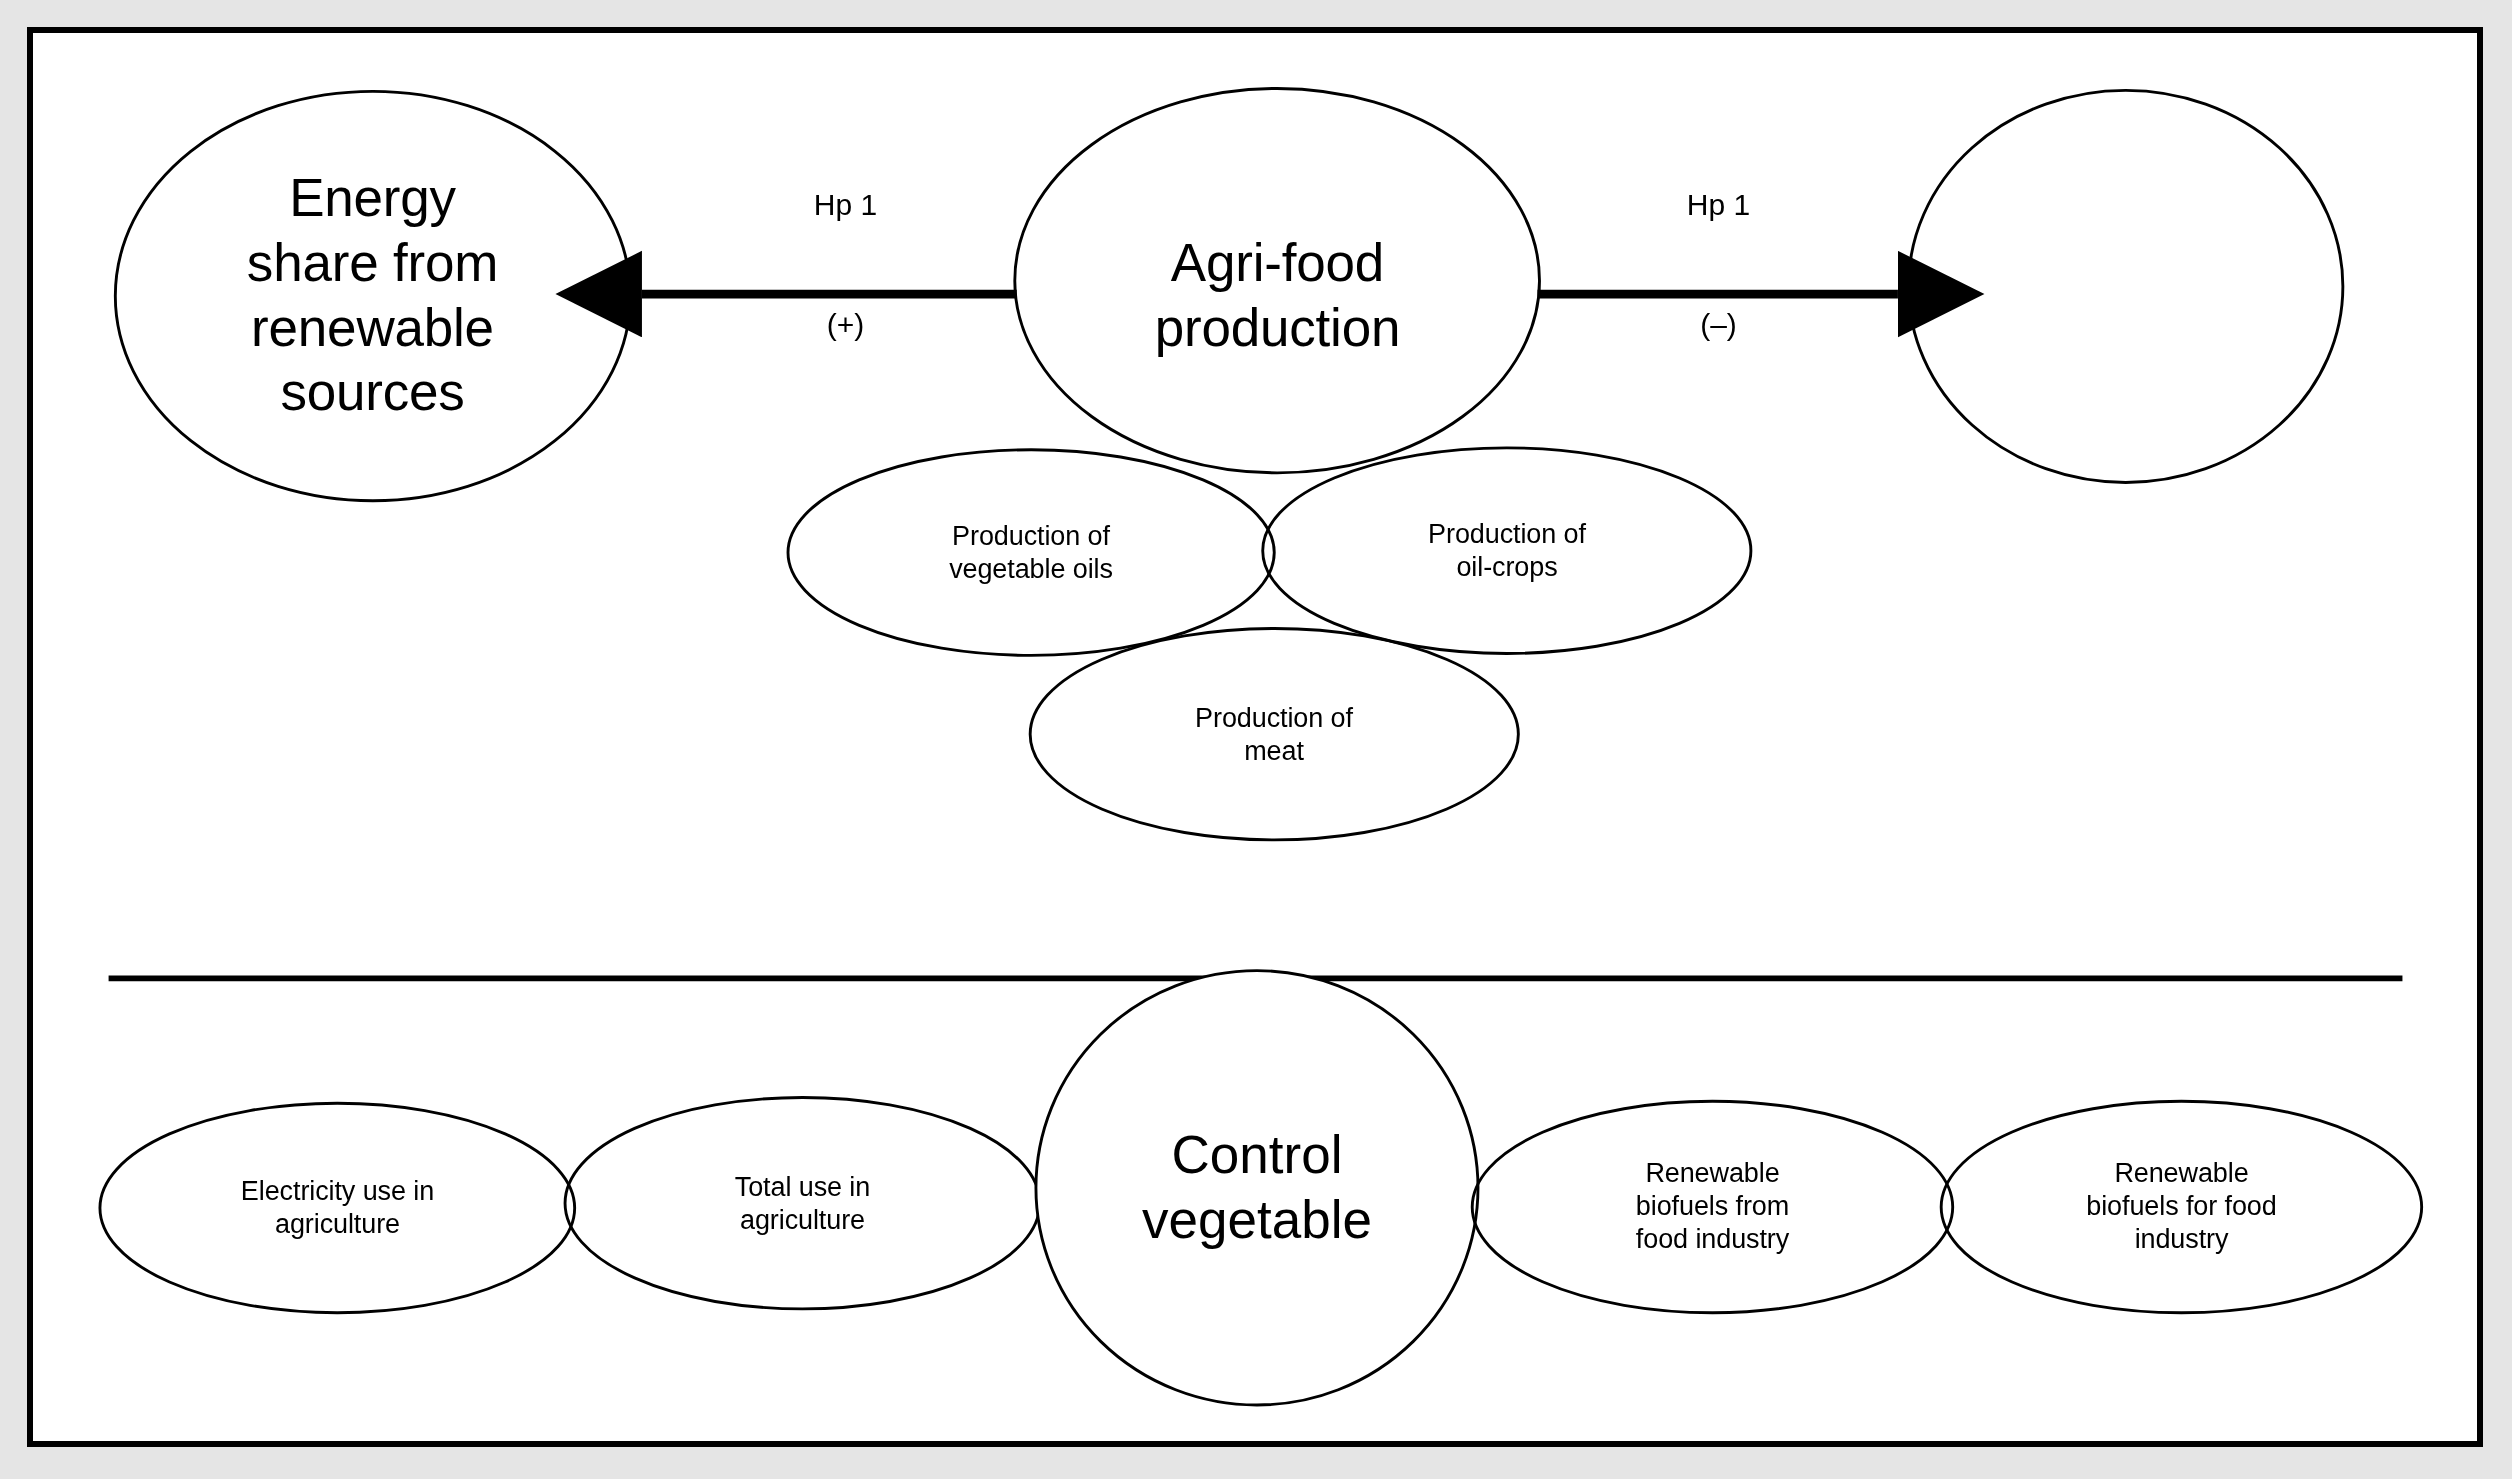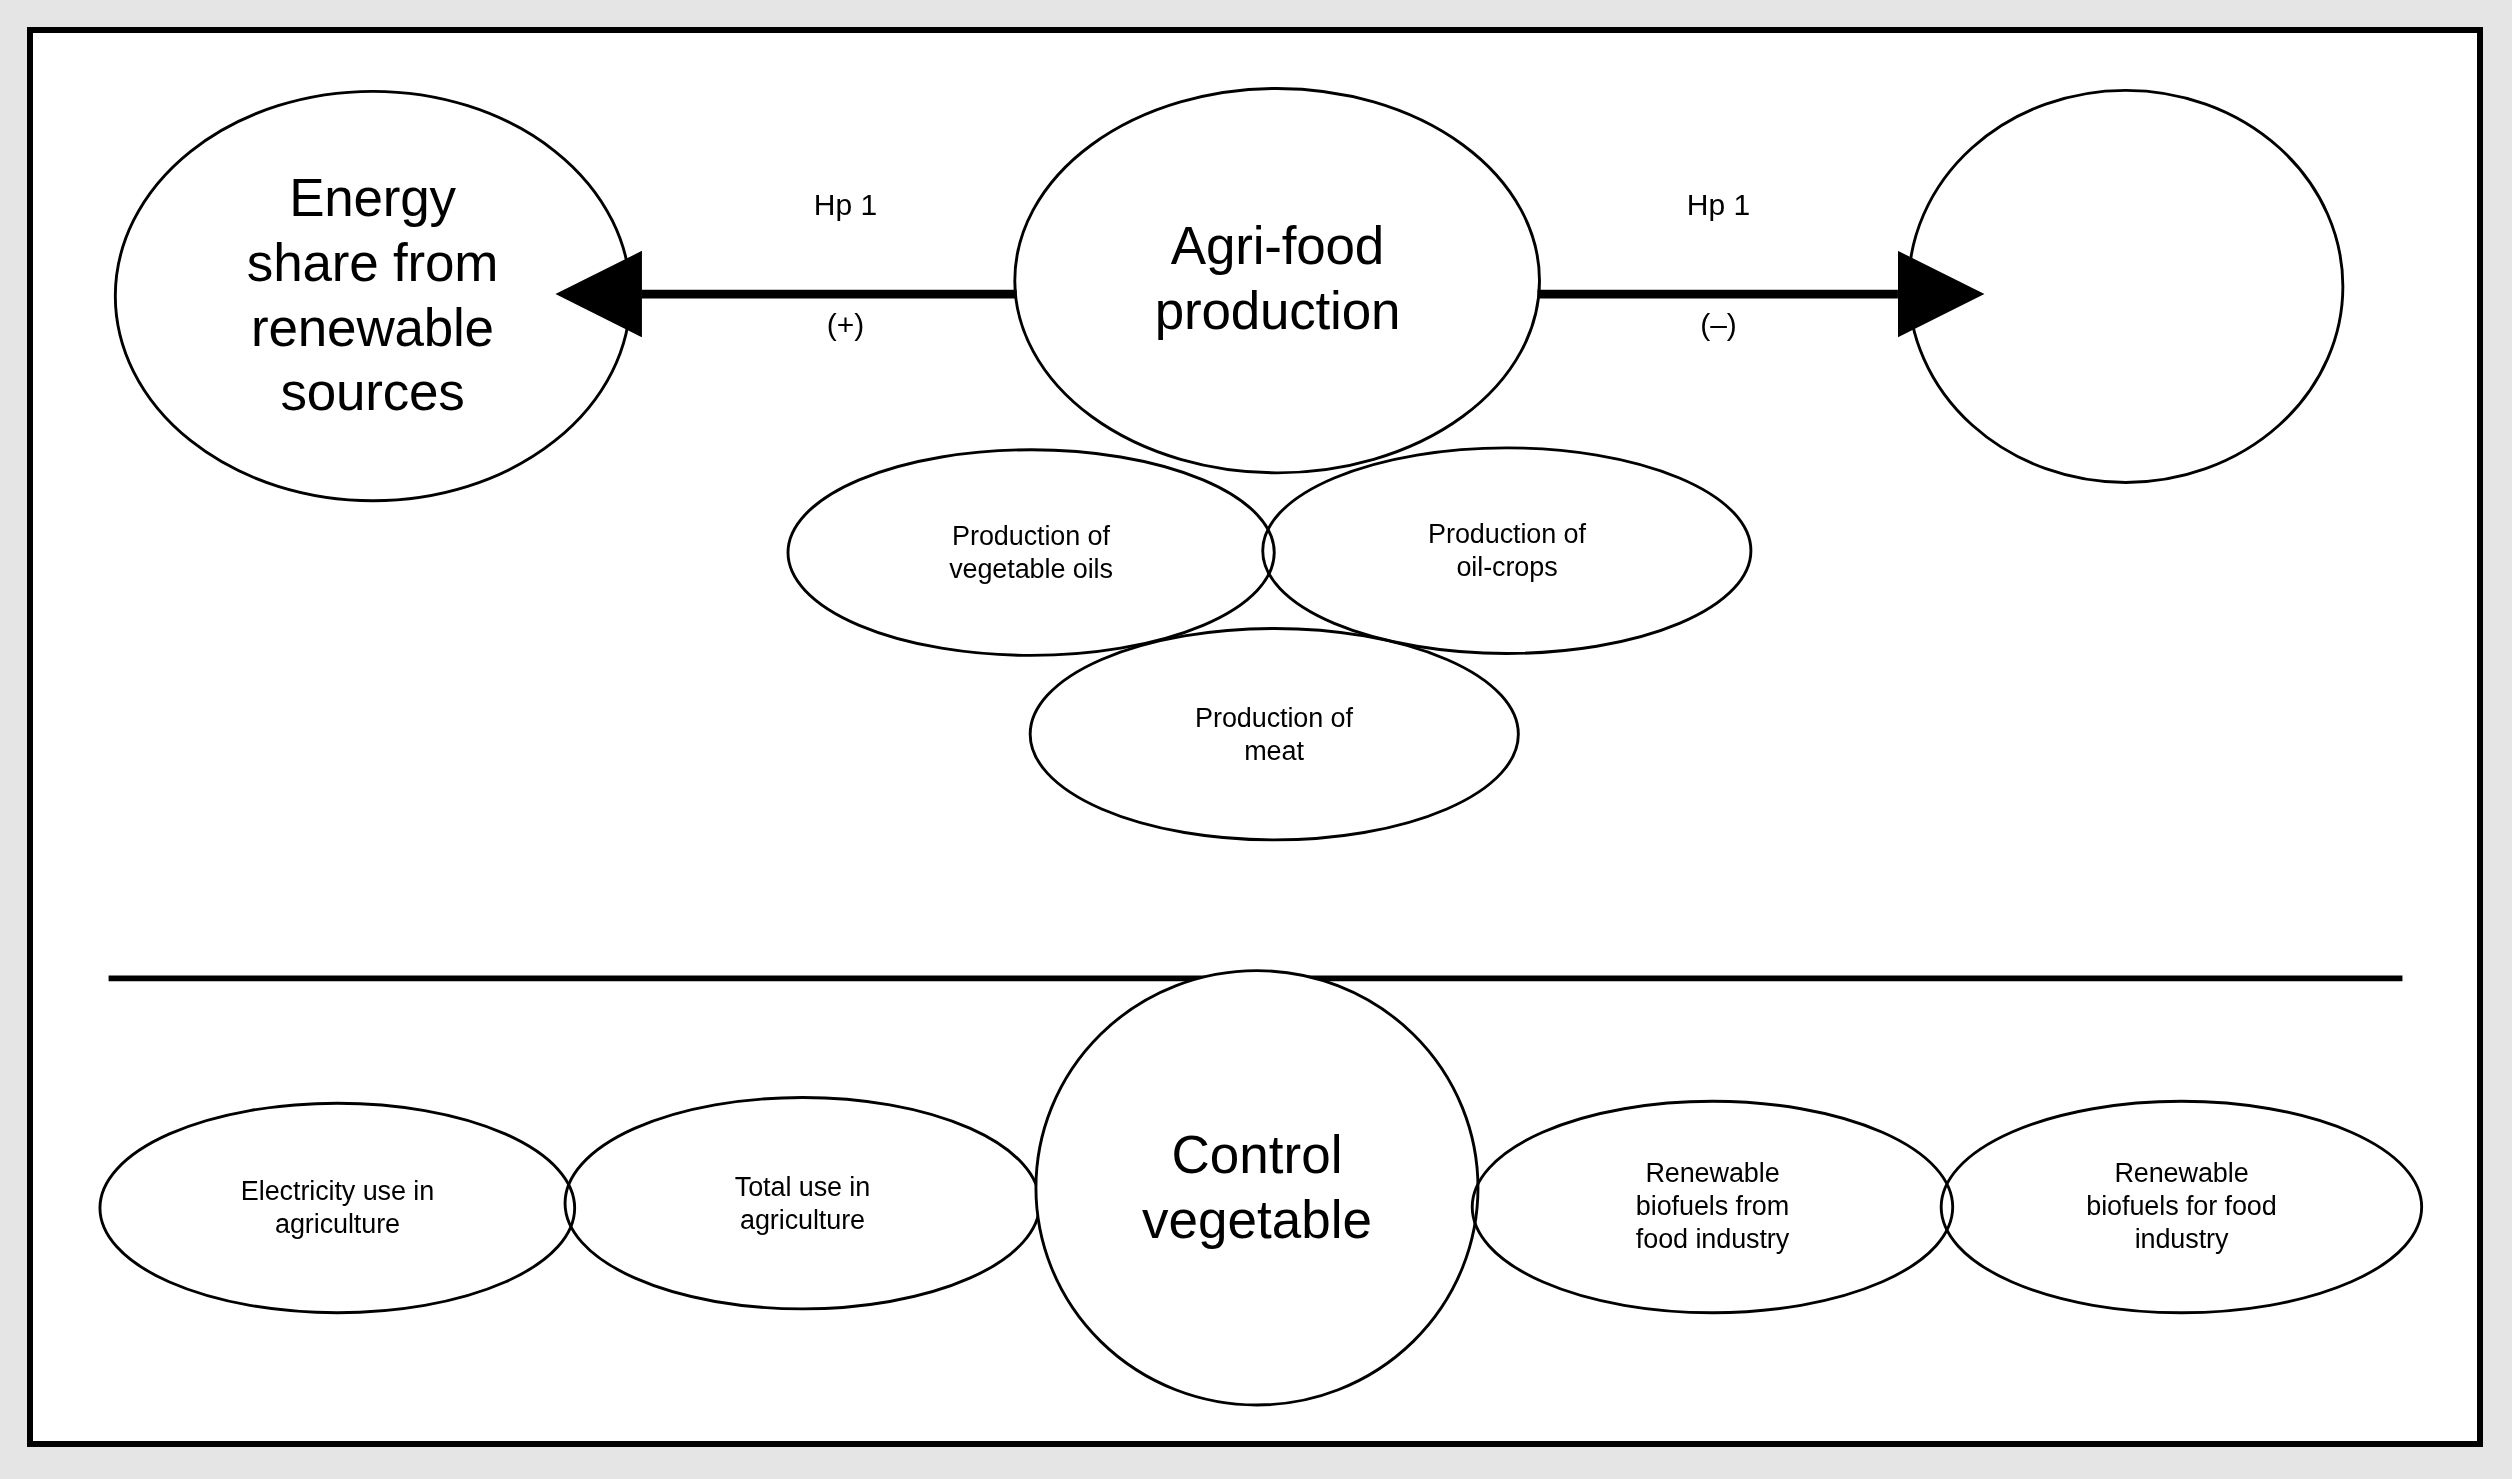--- a/index.html
+++ b/index.html
@@ -41,21 +41,21 @@
     padding:0 9.6px;
   }
   .node .lbl{
     display:block;
     width:100%;
     white-space:pre-line;
   }
   
   .big{font-size:53px;letter-spacing:-0.2px;}
   #node-energy-share{left:115px;top:91px;width:515px;height:409px;}
-  #node-agrifood{left:1015px;top:87px;width:525px;height:384px;}
+  #node-agrifood{left:1015px;top:104px;width:525px;height:384px;}
   #node-total-waste{left:1909px;top:90px;width:434px;height:392px;}
   #node-control{left:1036px;top:971px;width:442px;height:434px;font-size:53px;}
   
   .small{font-size:27px;letter-spacing:-0.1px;text-align:center;}
   #node-veg-oils{left:788px;top:450px;width:486px;height:206px;}
   #node-oil-crops{left:1263px;top:448px;width:488px;height:206px;}
   #node-meat{left:1030px;top:629px;width:488px;height:211px;}
   
   #node-electricity{left:100px;top:1103px;width:475px;height:210px;}
   #node-energy-use{left:565px;top:1098px;width:475px;height:211px;}

